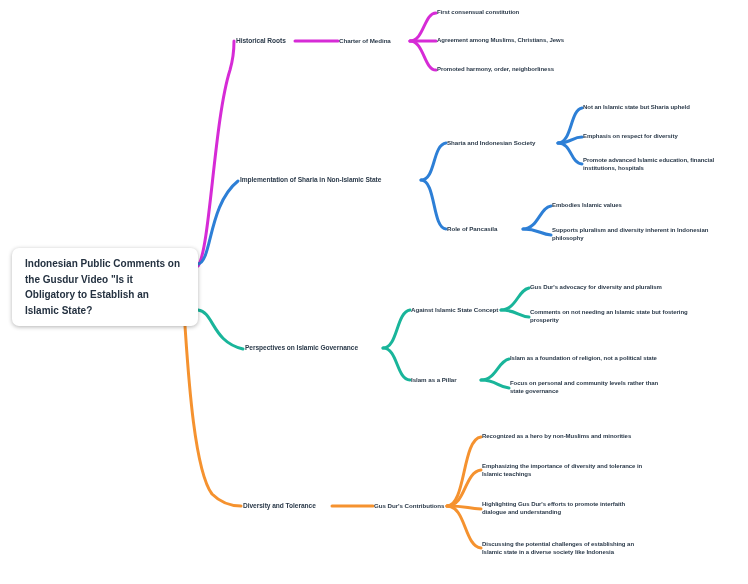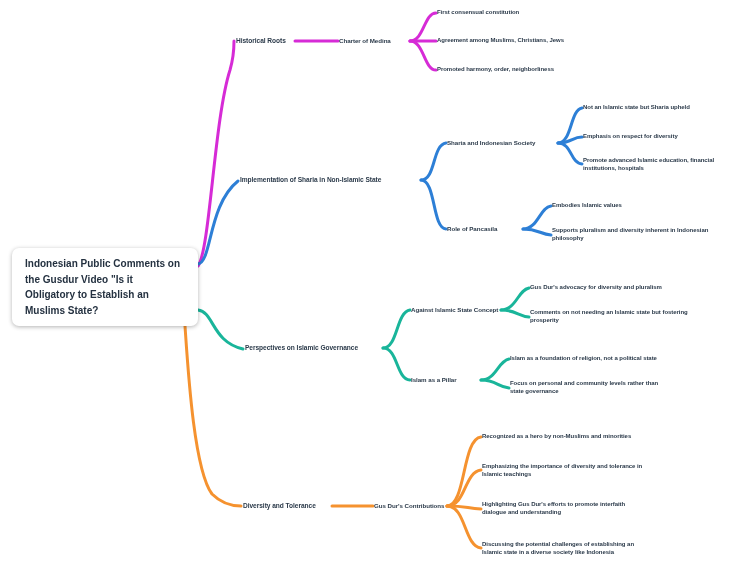--- a/index.html
+++ b/index.html
@@ -94,21 +94,21 @@
       <path d="M 481,380 C 496,380 498,387 509,388" fill="none" stroke="#19b59a" stroke-width="3" stroke-linecap="round"></path>
       <path d="M 185,326 C 188,370 194,470 212,494 C 222,504 232,506 241,506" fill="none" stroke="#f5922f" stroke-width="3" stroke-linecap="round"></path>
       <path d="M 332,506 L 373,506" fill="none" stroke="#f5922f" stroke-width="3" stroke-linecap="round"></path>
       <path d="M 447,506 C 466,506 462,439 481,437" fill="none" stroke="#f5922f" stroke-width="3" stroke-linecap="round"></path>
       <path d="M 447,506 C 466,506 464,472 481,470" fill="none" stroke="#f5922f" stroke-width="3" stroke-linecap="round"></path>
       <path d="M 447,506 C 466,506 466,508 481,509" fill="none" stroke="#f5922f" stroke-width="3" stroke-linecap="round"></path>
       <path d="M 447,506 C 466,506 464,546 481,548" fill="none" stroke="#f5922f" stroke-width="3" stroke-linecap="round"></path>
     </svg>
 
   <div id="root-node">
-    <div id="root-node-text">Indonesian Public Comments on the Gusdur Video "Is it Obligatory to Establish an Muslims State?</div>
+    <div id="root-node-text">Indonesian Public Comments on the Gusdur Video "Is it Obligatory to Establish an Islamic State?</div>
   </div>
 
   <div id="label-layer">
       <div class="node-label level1-label" style="left: 236px; top: 41px; transform: translateY(-50%);">Historical Roots</div>
       <div class="node-label level2-label" style="left: 339px; top: 41px; transform: translateY(-50%);">Charter of Medina</div>
       <div class="node-label level3-label" style="left: 437px; top: 13px; transform: translateY(-50%);">First consensual constitution</div>
       <div class="node-label level3-label" style="left: 437px; top: 41px; transform: translateY(-50%);">Agreement among Muslims, Christians, Jews</div>
       <div class="node-label level3-label" style="left: 437px; top: 70px; transform: translateY(-50%);">Promoted harmony, order, neighborliness</div>
       <div class="node-label level1-label" style="left: 240px; top: 180px; transform: translateY(-50%);">Implementation of Sharia in Non-Islamic State</div>
       <div class="node-label level2-label" style="left: 447px; top: 143px; transform: translateY(-50%);">Sharia and Indonesian Society</div>

